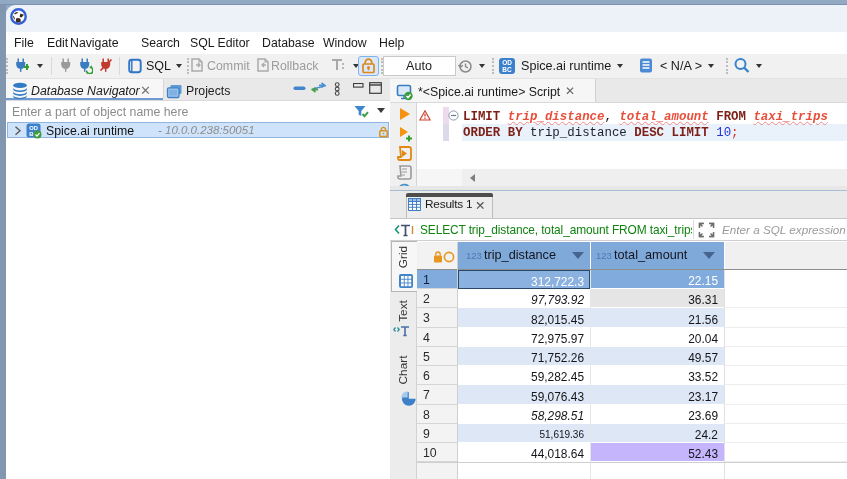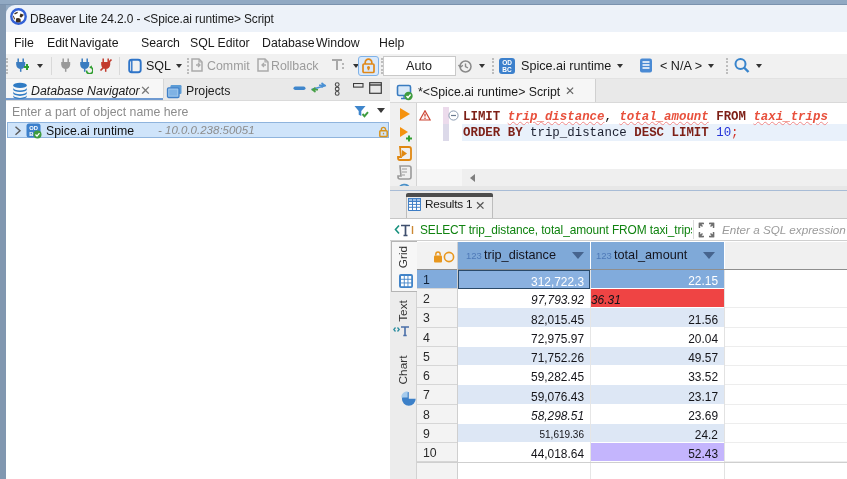--- a/index.html
+++ b/index.html
@@ -20,30 +20,29 @@
 <div class="a" style="left:0;top:5px;width:6px;height:474px;background:#8197b0;"></div>
 <div class="a" style="left:6px;top:5px;width:841px;height:27px;background:#edf2f9;border-top-left-radius:9px;"></div>
 
 <svg class="a" style="left:10px;top:8px" width="17" height="17" viewBox="0 0 17 17">
       <circle cx="8.5" cy="8.5" r="7.2" fill="#fff" stroke="#3261d6" stroke-width="2.4"></circle>
       <path d="M10.5 5.5 l3.5 1.2 l-2.2 2.6 q-1.8 0.5 -2.2 -1 z" fill="#3d2d20"></path>
       <path d="M6 10.5 q2.5 -1 4.5 0.5 l0.3 2.8 q-2.8 1.5 -5 0 z" fill="#3d2d20"></path>
       <path d="M4.2 5.2 l3.2 -1.4 l0.4 1.2 l-3 1.6 z" fill="#3d2d20"></path>
       <path d="M3.6 7.5 l1.6 3.4 l-1.1 0.7 l-1.3 -3.3 z" fill="#5a4433"></path>
     </svg>
-<div class="a" style="left:30px;top:12px;font-size:11.9px;letter-spacing:-0.1px;color:#1b1b1b;">DBeaver Lite 24.2.0 -  &lt;Spice.ai runtime&gt; Script</div>
 
 <div class="a" style="left:6px;top:32px;width:841px;height:22px;background:#fff;"></div>
 <div class="a" style="left:14px;top:36px;">File</div>
 <div class="a" style="left:47px;top:36px;">Edit</div>
 <div class="a" style="left:70px;top:36px;">Navigate</div>
 <div class="a" style="left:141px;top:36px;">Search</div>
 <div class="a" style="left:190px;top:36px;">SQL Editor</div>
 <div class="a" style="left:262px;top:36px;">Database</div>
-<div class="a" style="left:316px;top:36px;">Window</div>
+<div class="a" style="left:323px;top:36px;">Window</div>
 <div class="a" style="left:379px;top:36px;">Help</div>
 
 <div class="a" style="left:6px;top:54px;width:841px;height:24px;background:#f1f1f1;"></div>
 <div class="a" style="left:6px;top:78px;width:841px;height:1px;background:#e2e2e2;"></div>
 <div class="a" id="toolbar-icons" style="left:0;top:0;">
 <div class="a grip" style="left:6px"></div>
 <div class="a grip" style="left:187px"></div>
 <div class="a grip" style="left:381px"></div>
 <div class="a grip" style="left:492px"></div>
 <div class="a grip" style="left:726px"></div>
@@ -352,21 +351,21 @@
 <div class="a" style="left:590px;top:270px;width:1px;height:209px;background:#e6e6e6;"></div>
 <div class="a" style="left:724px;top:270px;width:1px;height:209px;background:#e2e2e2;"></div>
 <div class="a" style="left:457px;top:242px;width:1px;height:237px;background:#cfcfcf;"></div>
 <div class="a" style="left:417px;top:270px;width:40px;height:19px;background:#81abdc;border-bottom:1px solid #d6d6d6;box-sizing:border-box;"></div>
 <div class="a" style="left:423px;top:270px;height:19px;line-height:20px;color:#12233a;font-size:12.3px;">1</div>
 <div class="a" style="left:458px;top:270px;width:132px;height:18px;line-height:22px;background:#81abdc;color:#ffffff;text-align:right;padding-right:6px;box-sizing:border-box;font-size:11.9px;">312,722.3</div>
 <div class="a" style="left:591px;top:270px;width:133px;height:18px;line-height:22px;background:#81abdc;color:#ffffff;text-align:right;padding-right:6px;box-sizing:border-box;font-size:11.9px;">22.15</div>
 <div class="a" style="left:417px;top:289px;width:40px;height:19px;background:#f3f3f3;border-bottom:1px solid #d6d6d6;box-sizing:border-box;"></div>
 <div class="a" style="left:423px;top:289px;height:19px;line-height:20px;color:#2a2a2a;font-size:12.3px;">2</div>
 <div class="a" style="left:458px;top:289px;width:132px;height:18px;line-height:22px;background:#ffffff;color:#15151a;text-align:right;padding-right:6px;box-sizing:border-box;font-size:11.9px;font-style:italic;">97,793.92</div>
-<div class="a" style="left:591px;top:289px;width:133px;height:18px;line-height:22px;background:#ef4444;color:#15151a;padding-right:6px;box-sizing:border-box;font-size:11.9px;font-style:italic;">36.31</div>
+<div class="a" style="left:591px;top:289px;width:133px;height:18px;line-height:22px;background:#e5e5e5;color:#15151a;text-align:right;padding-right:6px;box-sizing:border-box;font-size:11.9px;">36.31</div>
 <div class="a" style="left:725px;top:307px;width:122px;height:1px;background:#ededed;"></div>
 <div class="a" style="left:417px;top:308px;width:40px;height:20px;background:#f3f3f3;border-bottom:1px solid #d6d6d6;box-sizing:border-box;"></div>
 <div class="a" style="left:423px;top:308px;height:20px;line-height:21px;color:#2a2a2a;font-size:12.3px;">3</div>
 <div class="a" style="left:458px;top:308px;width:132px;height:19px;line-height:24px;background:#dde7f5;color:#15151a;text-align:right;padding-right:6px;box-sizing:border-box;font-size:11.9px;">82,015.45</div>
 <div class="a" style="left:591px;top:308px;width:133px;height:19px;line-height:24px;background:#dde7f5;color:#15151a;text-align:right;padding-right:6px;box-sizing:border-box;font-size:11.9px;">21.56</div>
 <div class="a" style="left:725px;top:327px;width:122px;height:1px;background:#ededed;"></div>
 <div class="a" style="left:417px;top:328px;width:40px;height:19px;background:#f3f3f3;border-bottom:1px solid #d6d6d6;box-sizing:border-box;"></div>
 <div class="a" style="left:423px;top:328px;height:19px;line-height:20px;color:#2a2a2a;font-size:12.3px;">4</div>
 <div class="a" style="left:458px;top:328px;width:132px;height:18px;line-height:22px;background:#ffffff;color:#15151a;text-align:right;padding-right:6px;box-sizing:border-box;font-size:11.9px;">72,975.97</div>
 <div class="a" style="left:591px;top:328px;width:133px;height:18px;line-height:22px;background:#ffffff;color:#15151a;text-align:right;padding-right:6px;box-sizing:border-box;font-size:11.9px;">20.04</div>

